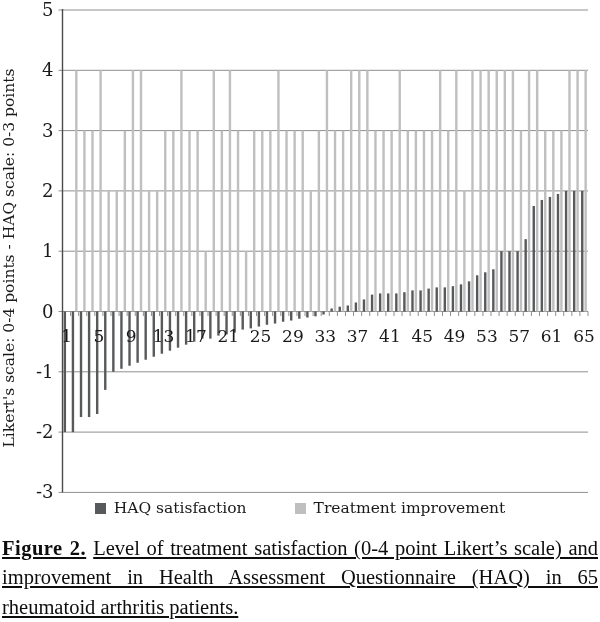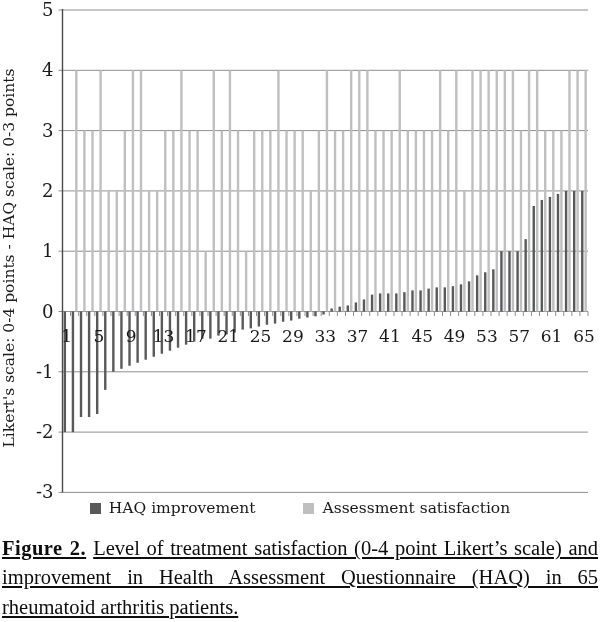--- a/index.html
+++ b/index.html
@@ -274,23 +274,23 @@
       <text x="551.6192307692307" y="341.5" font-size="17" font-family="&quot;DejaVu Serif&quot;,&quot;Liberation Serif&quot;,serif" fill="#1a1a1a" text-anchor="middle">61</text>
       <text x="583.9576923076922" y="341.5" font-size="17" font-family="&quot;DejaVu Serif&quot;,&quot;Liberation Serif&quot;,serif" fill="#1a1a1a" text-anchor="middle">65</text>
       <line x1="62.5" y1="9" x2="62.5" y2="492.4" stroke="#4a4a4a" stroke-width="1.4"></line>
     </svg>
 
   <div class="y-title">Likert's scale: 0-4 points - HAQ scale: 0-3 points</div>
 
   <div class="legend">
     <div class="legend-item">
       <span class="swatch" style="background: rgb(88, 89, 91);"></span>
-      <span>HAQ improvement</span>
+      <span>HAQ satisfaction</span>
     </div>
     <div class="legend-item">
       <span class="swatch" style="background: rgb(191, 191, 191);"></span>
-      <span>Assessment satisfaction</span>
+      <span>Treatment improvement</span>
     </div>
   </div>
 
   <p class="caption"><b>Figure 2.</b><span>Level of treatment satisfaction (0-4 point Likert’s scale) and improvement in Health Assessment Questionnaire (HAQ) in 65 rheumatoid arthritis patients.</span></p>
 
 </div>
 
 </body></html>

